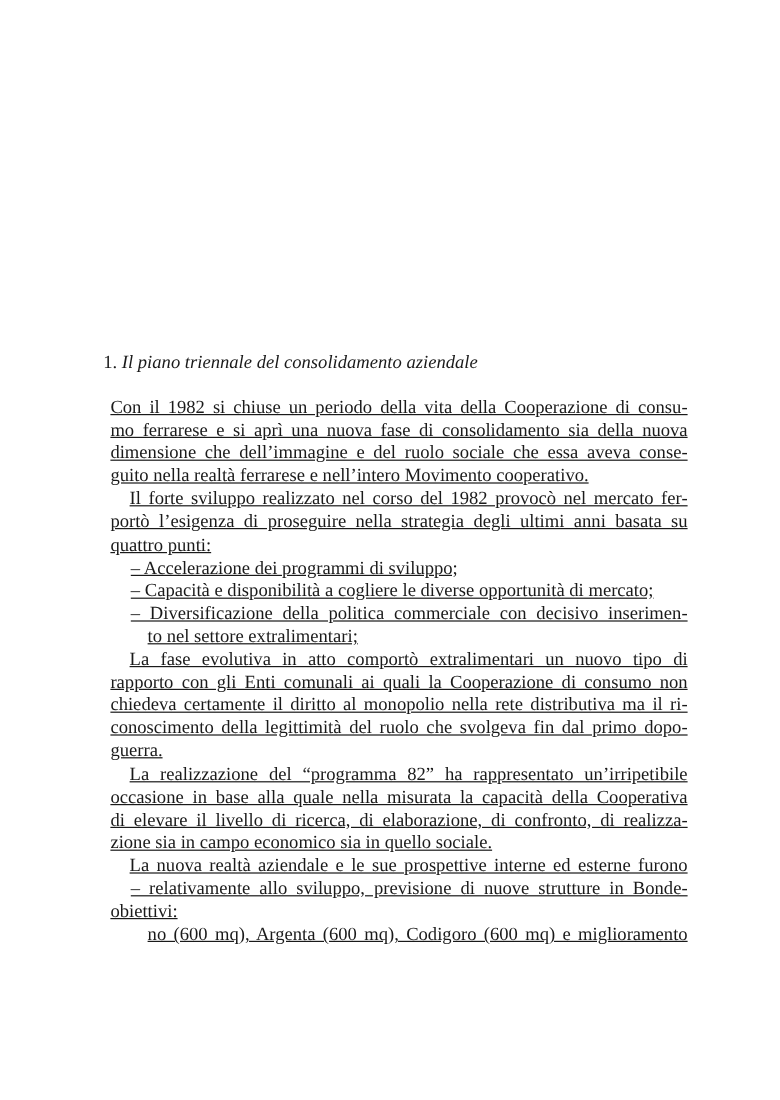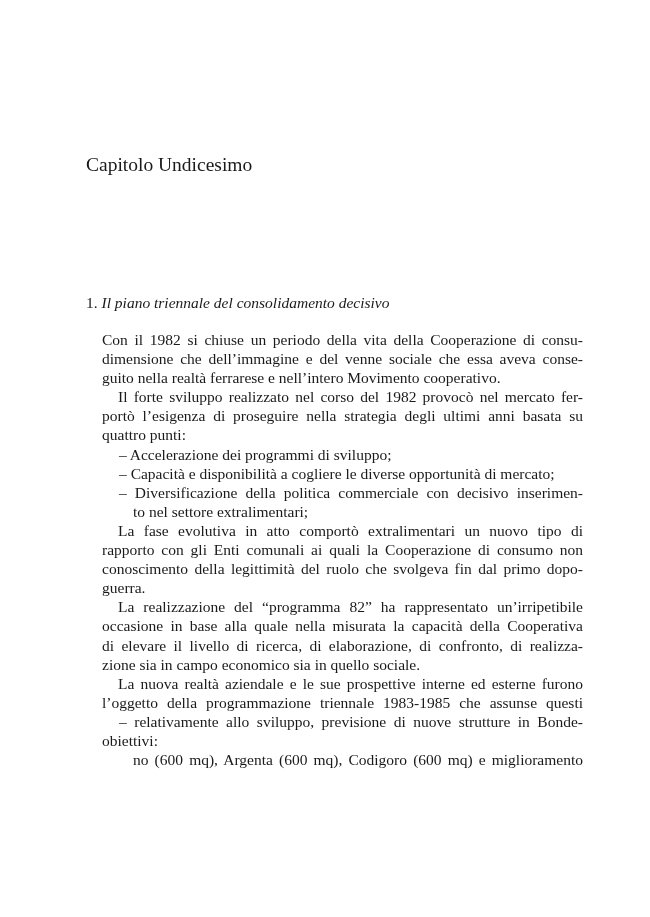--- a/index.html
+++ b/index.html
@@ -3,58 +3,58 @@
 <meta charset="utf-8">
 <style>
   html, body { margin: 0; padding: 0; background: #ffffff; }
   body { width: 650px; height: 917px; position: relative; overflow: hidden;
          font-family: "Liberation Serif", "DejaVu Serif", serif; color: #1a1a1a; }
   .page { position: absolute; left: 86px; top: 0; width: 481px; }
   .chapter { position: absolute; top: 152px; left: 0; width: 520px; font-size: 19.5px; line-height: 25px; }
   .chapter div { white-space: nowrap; }
   .section { position: absolute; top: 293px; left: 0; font-size: 15.5px; line-height: 19px; white-space: nowrap; }
   .section .t { font-style: italic; }
-  .body { position: absolute; top: 330px; left: 16px; width: 481px; font-size: 15.5px; line-height: 19.1px; }
+  .body { position: absolute; top: 330px; left: 6px; width: 481px; font-size: 15.5px; line-height: 19.1px; text-decoration: underline; }
   .line { display: block; white-space: nowrap; text-align: justify; text-align-last: justify; height: 19.1px; overflow: visible; }
   .line.last { text-align-last: left; }
   .line.ind { padding-left: 16px; }
   .line.dash { padding-left: 17px; }
   .line.dash2 { padding-left: 31px; }
 </style>
 </head>
 <body>
 
 <div class="page">
   <div class="chapter">
-    <div>Capitolo Undicesimo</div>
   </div>
 
   <div class="section">
     <span>1.</span>
-    <span class="t">Il piano triennale del consolidamento decisivo</span>
+    <span class="t">Il piano triennale del consolidamento aziendale</span>
   </div>
 
   <div class="body" id="body-text">
       <span class="line ">Con il 1982 si chiuse un periodo della vita della Cooperazione di consu-</span>
-      <span class="line ">dimensione che dell’immagine e del venne sociale che essa aveva conse-</span>
+      <span class="line ">mo ferrarese e si aprì una nuova fase di consolidamento sia della nuova</span>
+      <span class="line ">dimensione che dell’immagine e del ruolo sociale che essa aveva conse-</span>
       <span class="line last">guito nella realtà ferrarese e nell’intero Movimento cooperativo.</span>
       <span class="line ind">Il forte sviluppo realizzato nel corso del 1982 provocò nel mercato fer-</span>
       <span class="line ">portò l’esigenza di proseguire nella strategia degli ultimi anni basata su</span>
       <span class="line last">quattro punti:</span>
       <span class="line dash last">– Accelerazione dei programmi di sviluppo;</span>
       <span class="line dash last">– Capacità e disponibilità a cogliere le diverse opportunità di mercato;</span>
       <span class="line dash">– Diversificazione della politica commerciale con decisivo inserimen-</span>
       <span class="line dash2 last">to nel settore extralimentari;</span>
       <span class="line ind">La fase evolutiva in atto comportò extralimentari un nuovo tipo di</span>
       <span class="line ">rapporto con gli Enti comunali ai quali la Cooperazione di consumo non</span>
+      <span class="line ">chiedeva certamente il diritto al monopolio nella rete distributiva ma il ri-</span>
       <span class="line ">conoscimento della legittimità del ruolo che svolgeva fin dal primo dopo-</span>
       <span class="line last">guerra.</span>
       <span class="line ind">La realizzazione del “programma 82” ha rappresentato un’irripetibile</span>
       <span class="line ">occasione in base alla quale nella misurata la capacità della Cooperativa</span>
       <span class="line ">di elevare il livello di ricerca, di elaborazione, di confronto, di realizza-</span>
       <span class="line last">zione sia in campo economico sia in quello sociale.</span>
       <span class="line ind">La nuova realtà aziendale e le sue prospettive interne ed esterne furono</span>
-      <span class="line ">l’oggetto della programmazione triennale 1983-1985 che assunse questi</span>
       <span class="line dash">– relativamente allo sviluppo, previsione di nuove strutture in Bonde-</span>
       <span class="line last">obiettivi:</span>
       <span class="line dash2">no (600 mq), Argenta (600 mq), Codigoro (600 mq) e miglioramento</span>
     </div>
 </div>
 
 </body></html>

